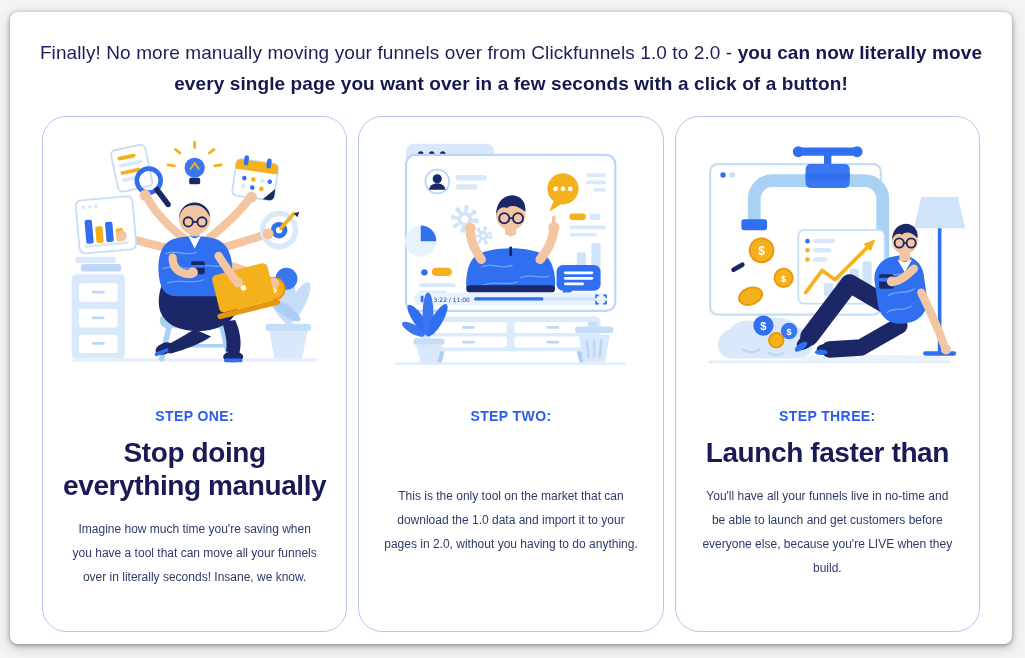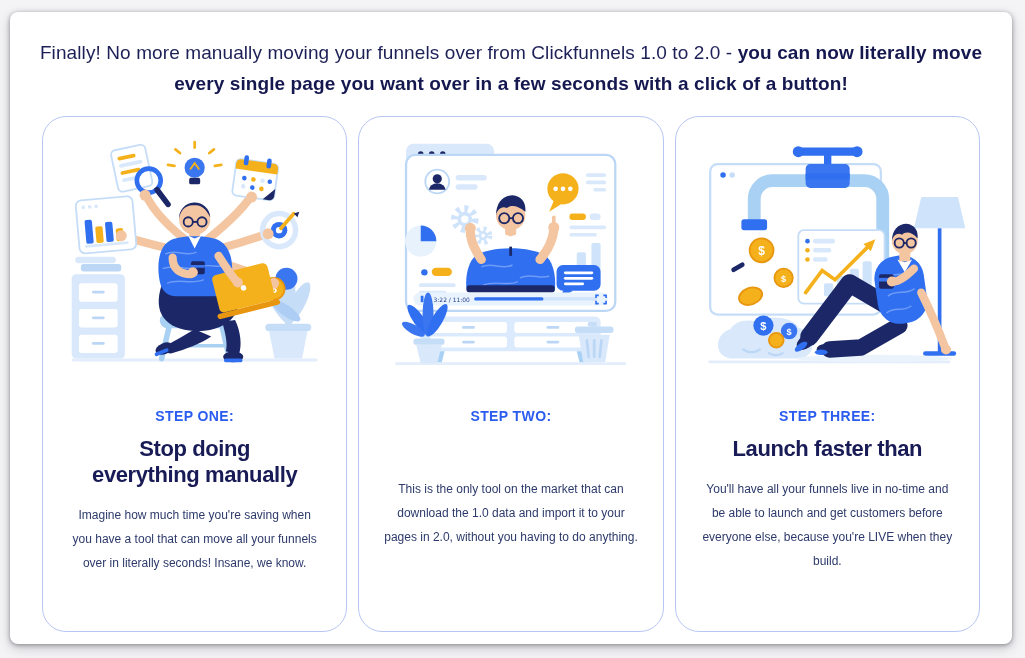--- a/index.html
+++ b/index.html
@@ -24,21 +24,21 @@
     border:1.5px solid #b9c6f3;border-radius:24px;padding:8px 14px 0;
   }
   .illus{height:250px;margin-top:4px;}
   .illus svg{display:block;width:100%;height:100%;}
   .step{
     margin-top:29px;text-align:center;color:#2b5cf0;
     font-weight:700;font-size:14px;letter-spacing:.4px;
   }
   .title{
     margin:12px 0 0;text-align:center;color:#181b55;
-    font-size:22px;line-height:1.18;font-weight:700;letter-spacing:-.4px;
+    font-size:28px;line-height:1.18;font-weight:700;letter-spacing:-.4px;
   }
   .body{
     margin:15px auto 0;width:254px;text-align:center;
     color:#2d3a6b;font-size:12px;line-height:24px;
   }
   .dollar{font-weight:bold;font-family:"Liberation Sans",sans-serif;}
 </style>
 </head>
 <body>
 

